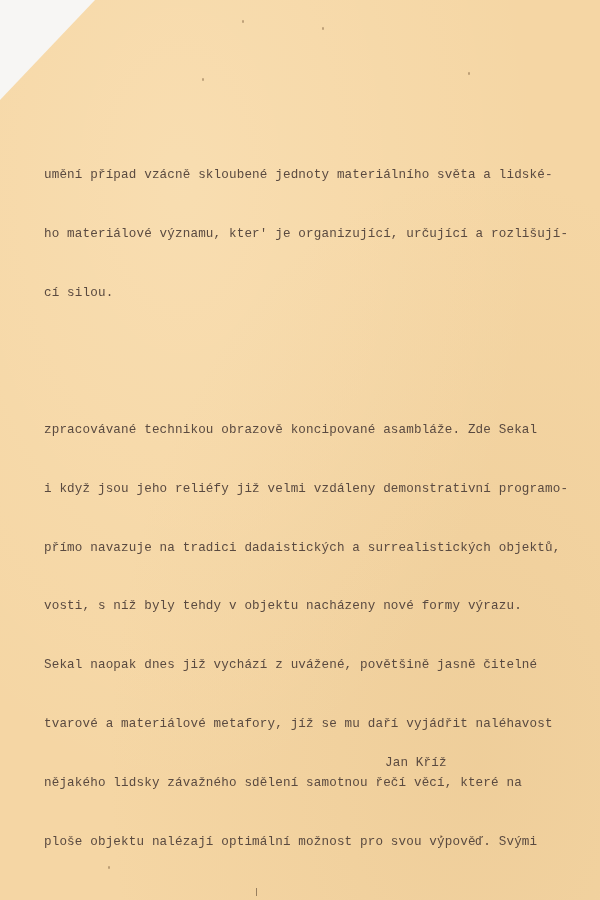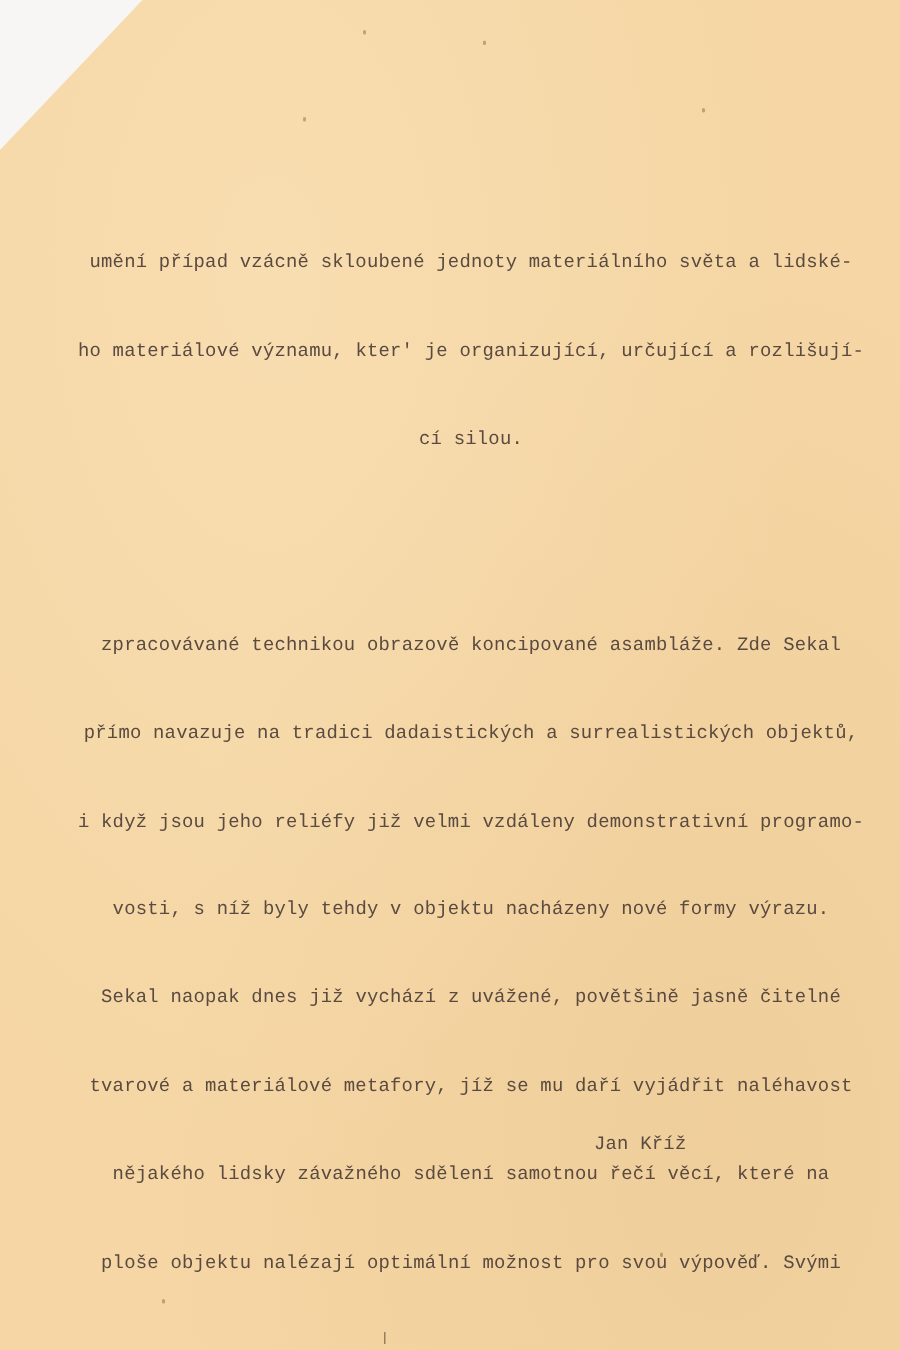--- a/index.html
+++ b/index.html
@@ -43,28 +43,27 @@
       width: 540px;
       color: #5a4a40;
       font-size: 12.6px;
       line-height: 19.6px;
       letter-spacing: 0.15px;
       white-space: pre;
     }
     .line {
       display: block;
       height: 19.6px;
-      text-align: center;
     }
     .line.indent {
       padding-left: 30px;
     }
     .signature {
       position: absolute;
-      left: 396px;
+      left: 385px;
       top: 756px;
       color: #5a4a40;
       font-size: 12.6px;
       letter-spacing: 0.15px;
       white-space: pre;
       text-align: right;
     }
     .bottom-mark {
       position: absolute;
       left: 256px;
@@ -88,22 +87,22 @@
 <span class="speck" style="left:440px;top:835px;"></span>
 
 <div class="text-block">
   <div>
     <span class="line">umění případ vzácně skloubené jednoty materiálního světa a lidské-</span>
     <span class="line">ho materiálové významu, kter' je organizující, určující a rozlišují-</span>
     <span class="line">cí silou.</span>
   </div>
   <div>
     <span class="line">zpracovávané technikou obrazově koncipované asambláže. Zde Sekal</span>
+    <span class="line">i když jsou jeho reliéfy již velmi vzdáleny demonstrativní programo-</span>
     <span class="line">přímo navazuje na tradici dadaistických a surrealistických objektů,</span>
-    <span class="line">i když jsou jeho reliéfy již velmi vzdáleny demonstrativní programo-</span>
     <span class="line">vosti, s níž byly tehdy v objektu nacházeny nové formy výrazu.</span>
     <span class="line">Sekal naopak dnes již vychází z uvážené, povětšině jasně čitelné</span>
     <span class="line">tvarové a materiálové metafory, jíž se mu daří vyjádřit naléhavost</span>
     <span class="line">nějakého lidsky závažného sdělení samotnou řečí věcí, které na</span>
     <span class="line">ploše objektu nalézají optimální možnost pro svou výpověď. Svými</span>
     
     
     
     
     

